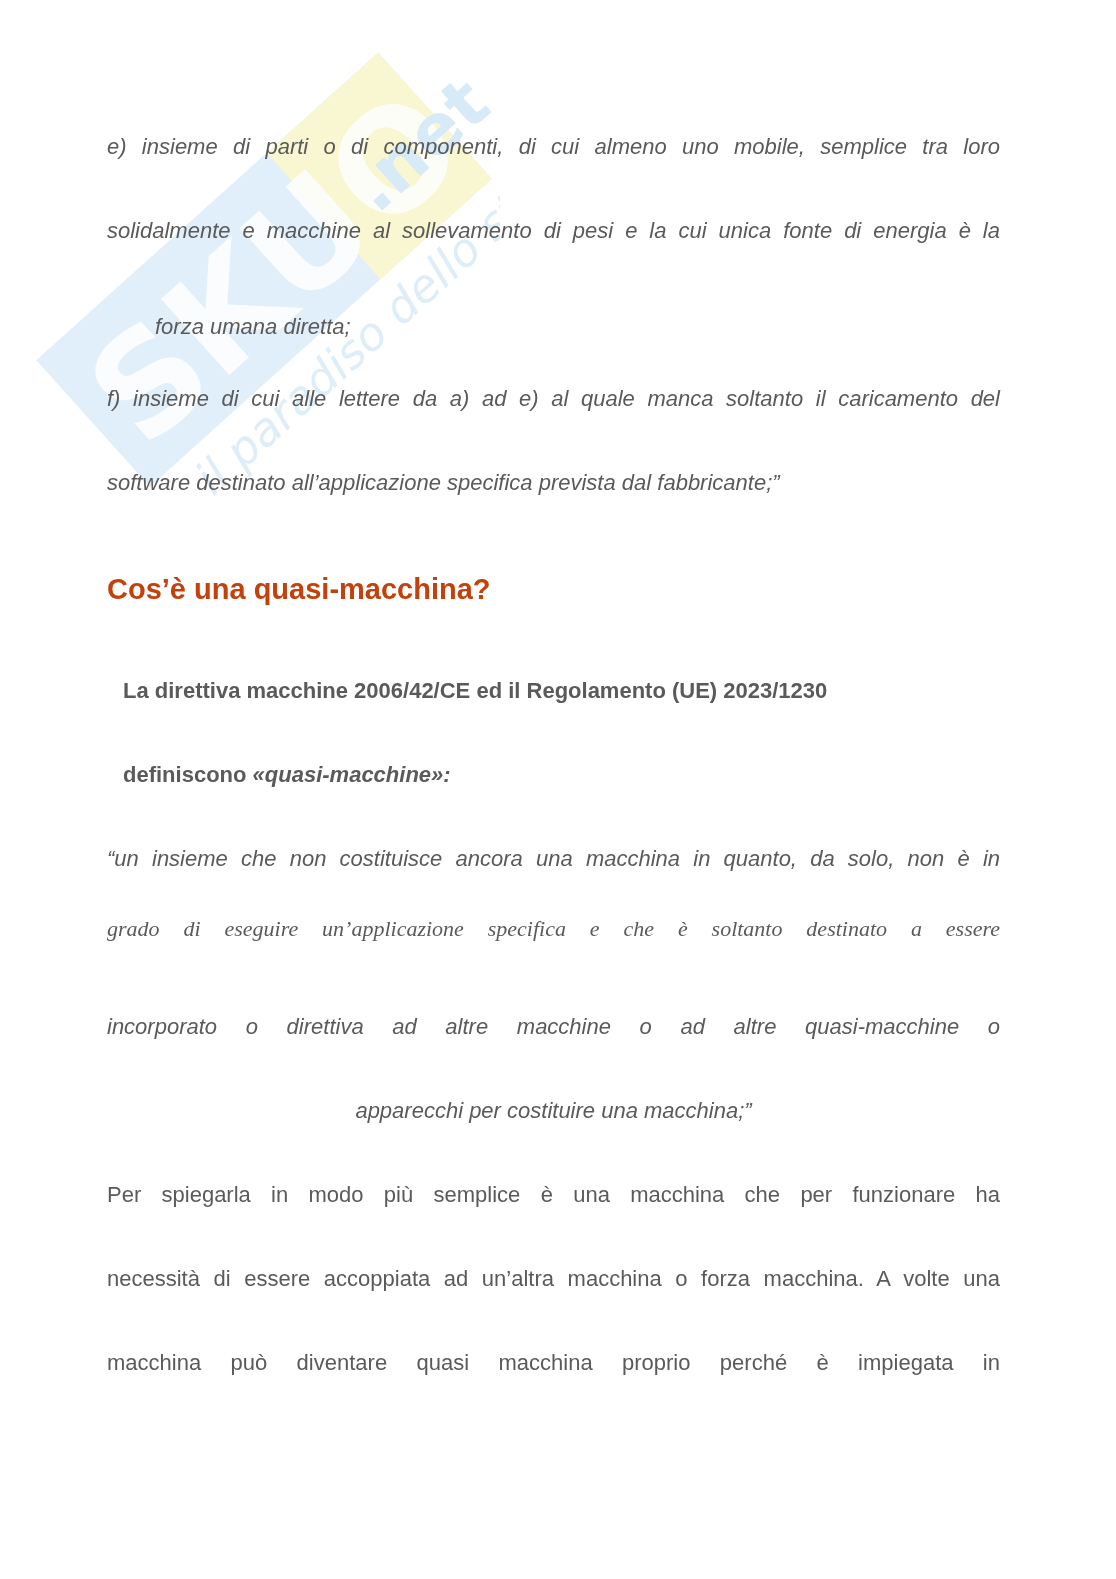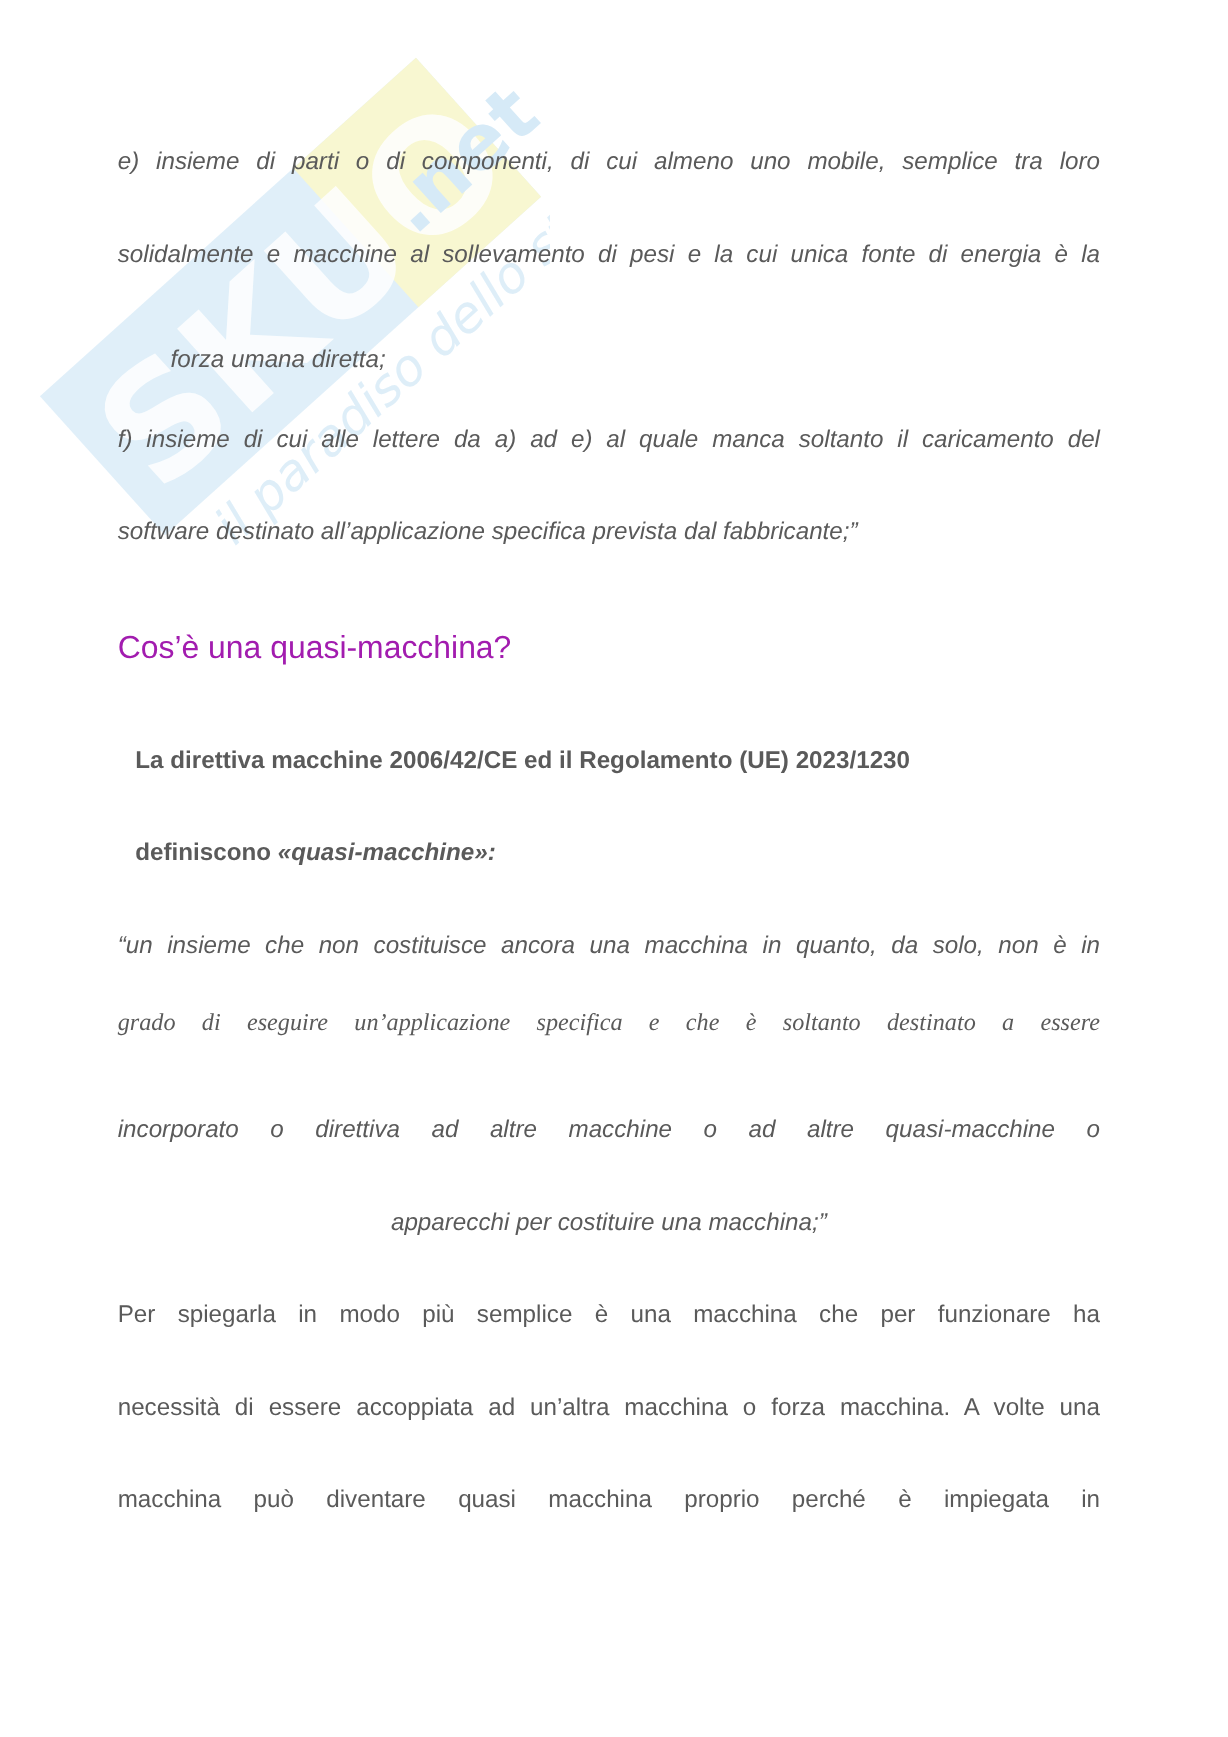--- a/index.html
+++ b/index.html
@@ -39,22 +39,22 @@
       line-height: 26px;
       white-space: nowrap;
     }
     .justify {
       text-align: justify;
       text-align-last: justify;
     }
     .italic { font-style: italic; }
     .heading {
       font-size: 29px;
-      font-weight: normal;
-      color: #a21caf;
+      font-weight: bold;
+      color: #c2410c;
     }
     .bold { font-weight: bold; margin-left: 16px; }
   </style>
 </head>
 <body>
 
 <svg class="watermark" viewBox="0 0 480 480" xmlns="http://www.w3.org/2000/svg">
   <g transform="rotate(-42 240 240)">
     <rect x="20" y="150" width="460" height="170" fill="#d6eaf7" opacity="0.75"></rect>
     <rect x="330" y="150" width="150" height="170" fill="#fbf7cc" opacity="0.9"></rect>

